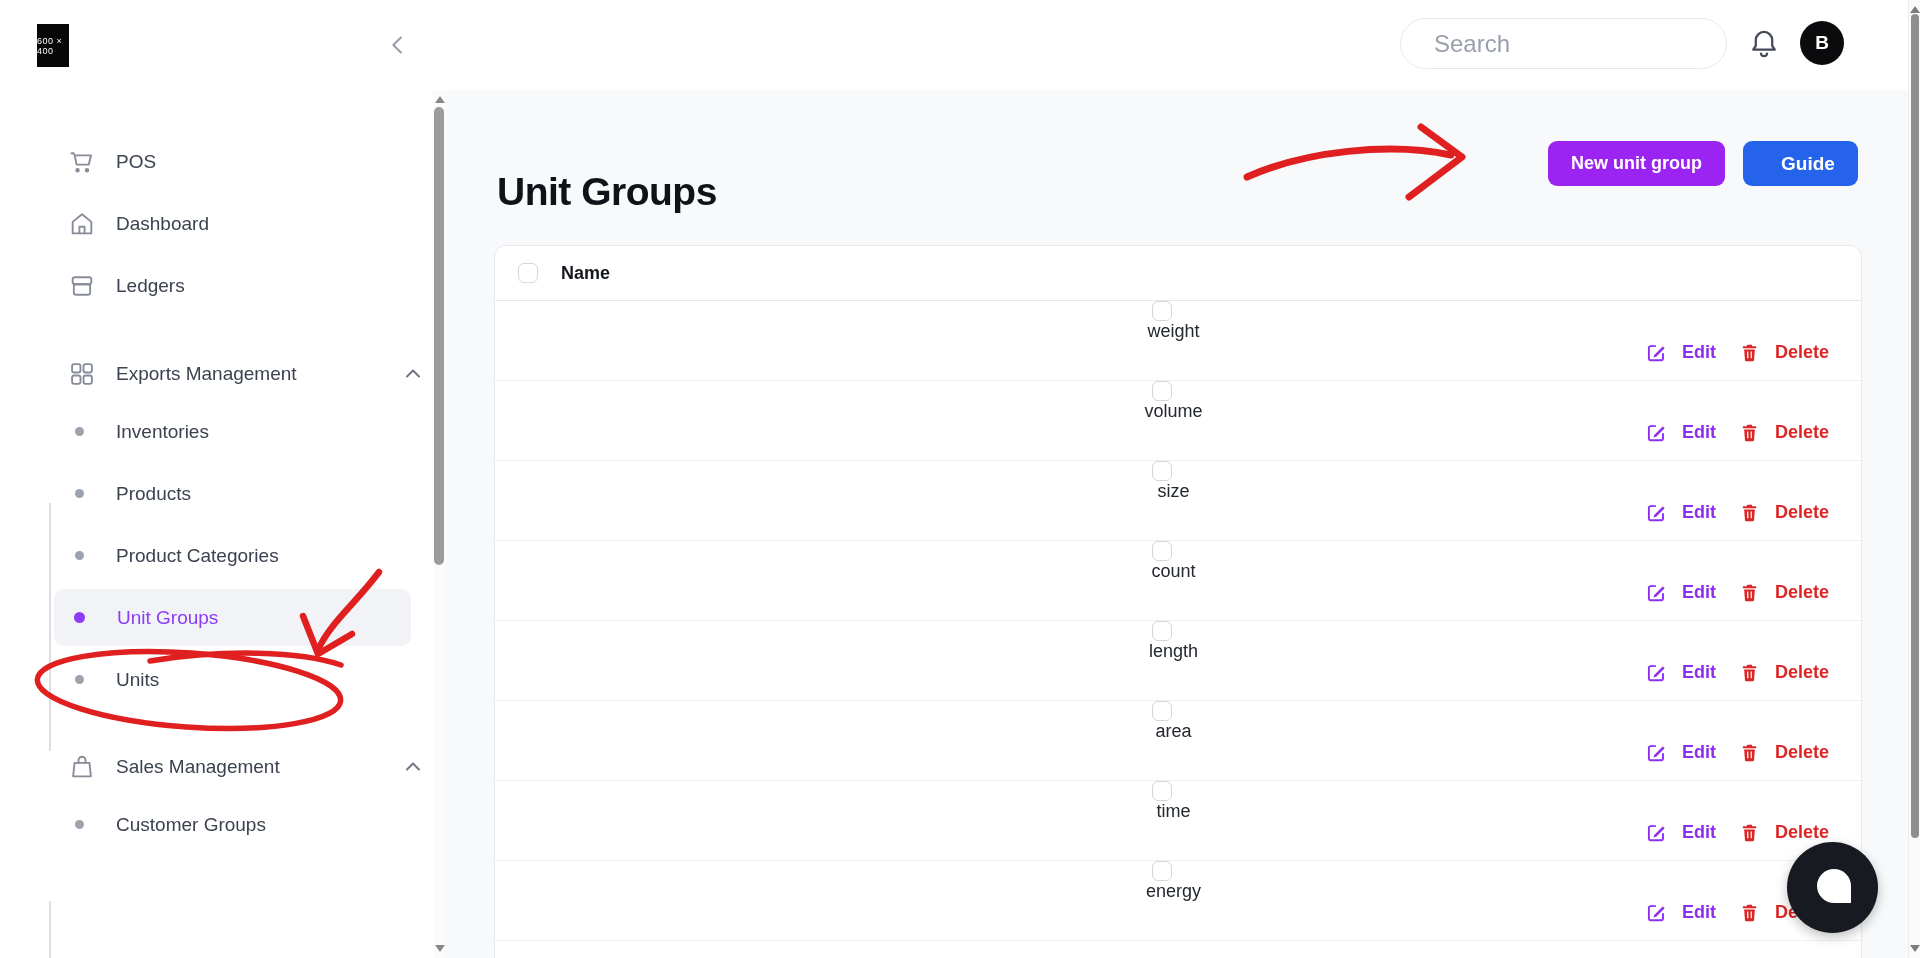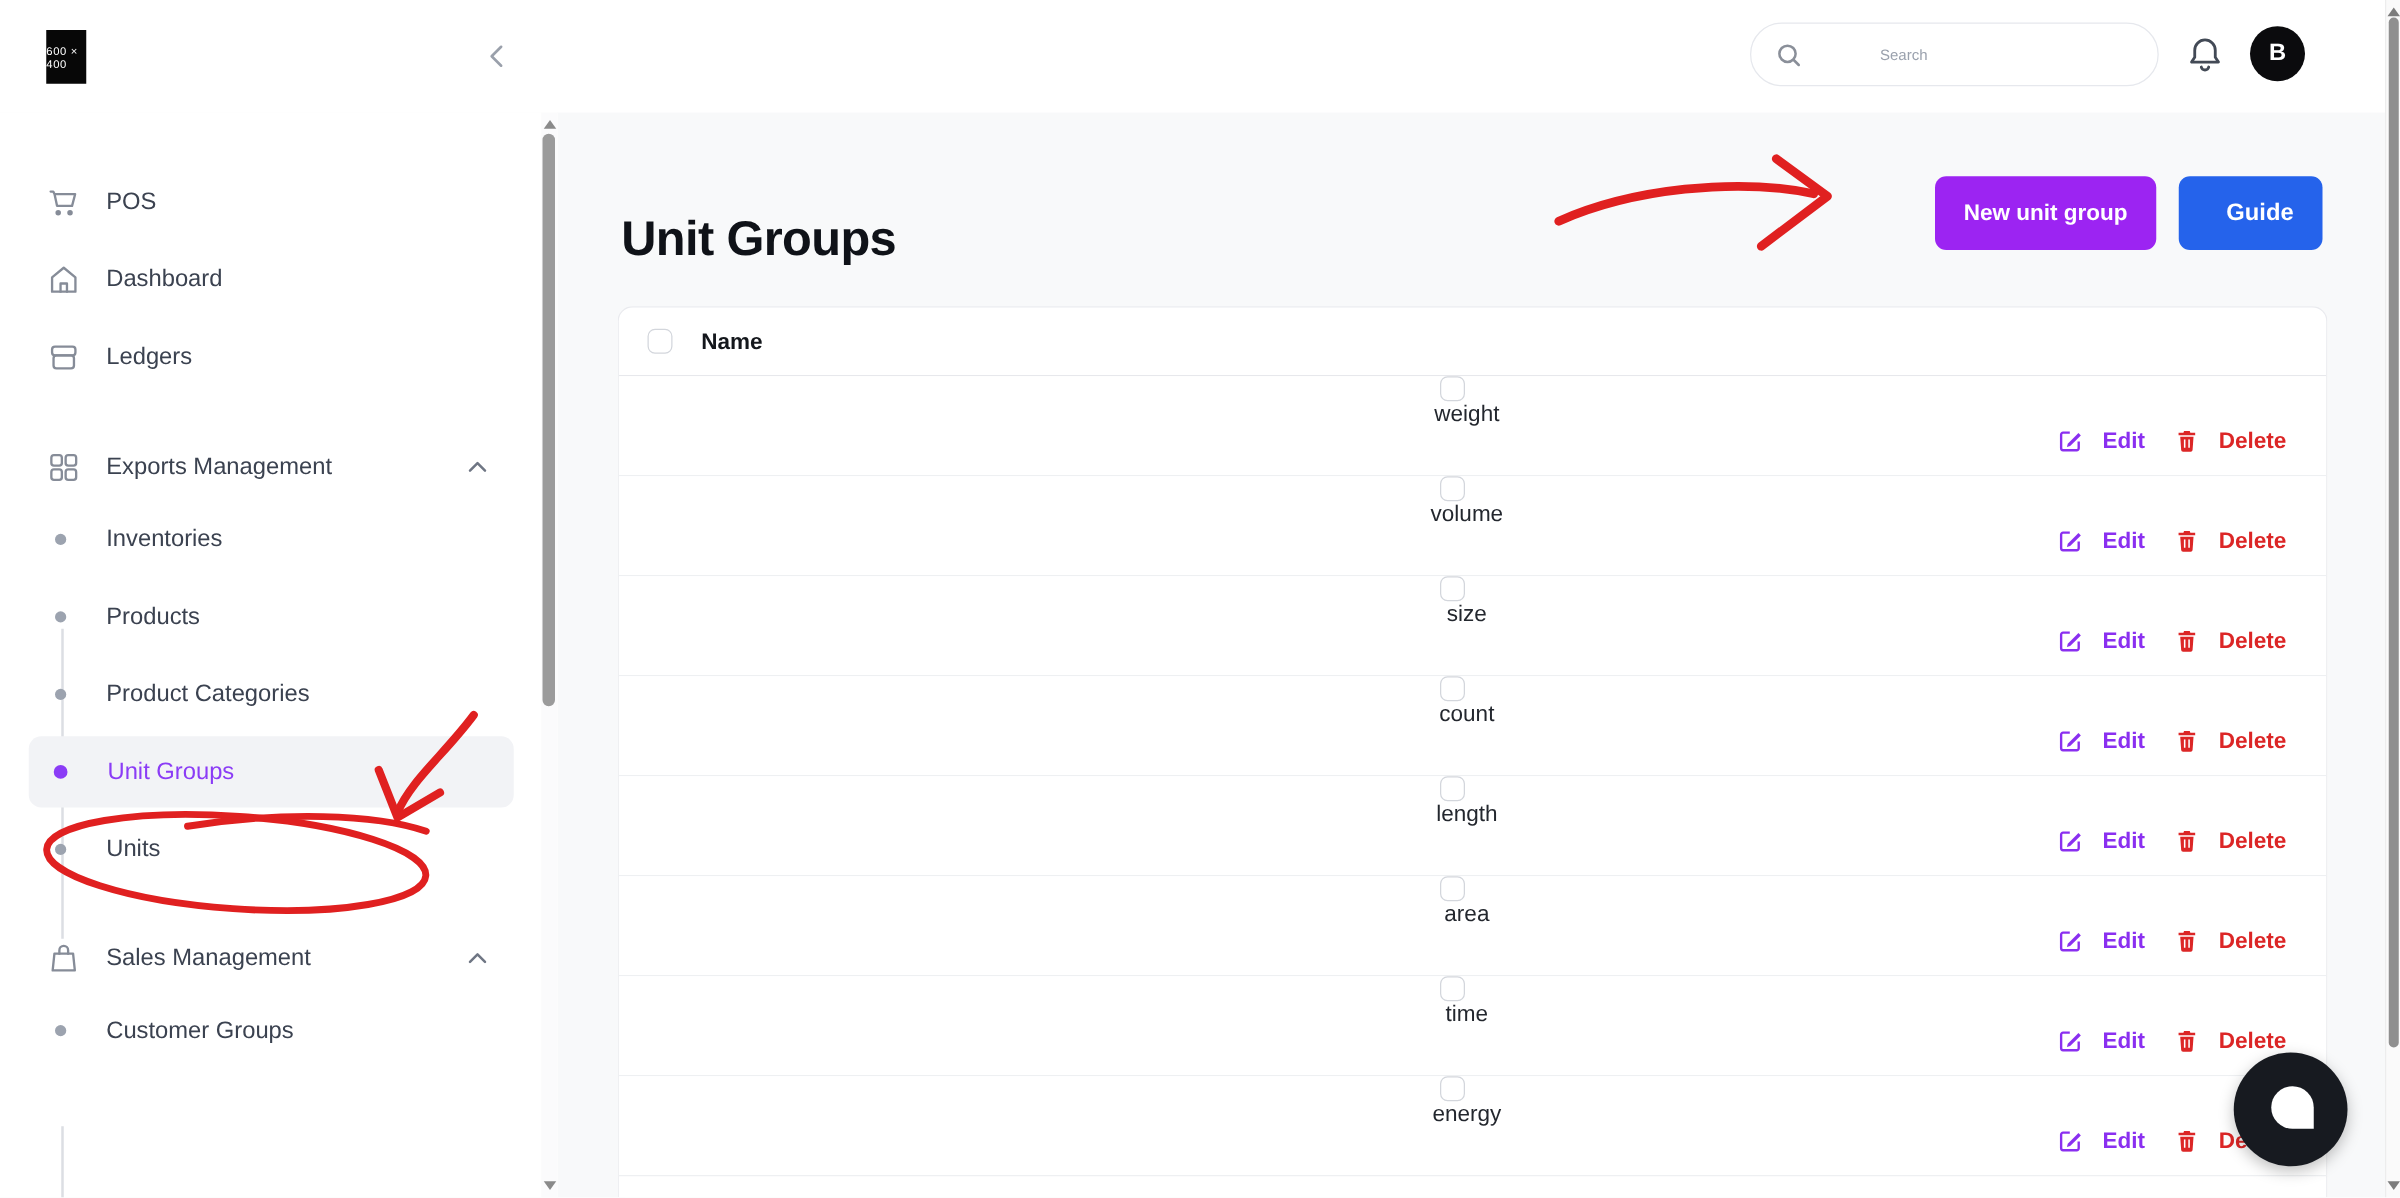--- a/index.html
+++ b/index.html
@@ -10,29 +10,29 @@
   }
   svg { display:block; }
 
   
   .header { position:absolute; left:0; top:0; width:1908px; height:90px; background:#fff; z-index:3; }
   .logo { position:absolute; left:37px; top:24px; width:32px; height:43px; background:#070707;
           color:#fff; font-size:9px; display:flex; align-items:center; justify-content:flex-end; letter-spacing:.5px; }
   .collapse { position:absolute; left:384px; top:31px; width:28px; height:28px; color:#9aa0ab; cursor:pointer; }
   .search { position:absolute; left:1400px; top:18px; width:327px; height:51px; background:#fff;
             border:1px solid #e6e8ed; border-radius:26px; display:flex; align-items:center; padding:0 18px; gap:13px; }
-  .search input { border:none; outline:none; flex:1; font-size:12px; font-family:inherit; color:#15803d; background:transparent;margin-left:46px; }
+  .search input { border:none; outline:none; flex:1; font-size:24px; font-family:inherit; color:#15803d; background:transparent; }
   .search input::placeholder { color:#9aa1ad; }
   .bell { position:absolute; left:1747px; top:27px; width:34px; height:36px; color:#434a56; cursor:pointer; }
   .avatar { position:absolute; left:1800px; top:21px; width:44px; height:44px; border-radius:50%; background:#0b0b0d;
             color:#fff; font-size:19px; font-weight:700; display:flex; align-items:center; justify-content:center; cursor:pointer; }
 
   
   .sidebar { position:absolute; left:0; top:90px; width:446px; height:868px; background:#fff; z-index:2; }
-  .nav { padding-top:43px; position:relative; height:100%; }
+  .nav { padding-top:43px; position:relative; height:100%;padding-left:31px; }
   .nav-item, .nav-section { height:58px; display:flex; align-items:center; padding-left:37px; gap:20px;
                             margin-bottom:4px; position:relative; cursor:pointer; }
   .nav-section { margin-top:30px; margin-bottom:0; }
   .nav-ic { width:28px; height:28px; color:#868c98; flex:none; }
   .nav-label { font-size:19px; color:#3b4250; }
   .chev { position:absolute; left:370px; top:17px; width:24px; height:24px; color:#6f7684; }
   .sub-item { height:57px; margin:0 35px 5px 23px; padding-left:21px; display:flex; align-items:center; gap:32px;
               border-radius:10px; position:relative; cursor:pointer; }
   .sub-item .dot { width:9px; height:9px; border-radius:50%; background:#9ca3af; flex:none; z-index:1; }
   .sub-item .sub-label { font-size:19px; color:#3b4250; }
@@ -51,21 +51,21 @@
   .arr.down { bottom:6px; border-left:5px solid transparent; border-right:5px solid transparent; border-top:7px solid #8a8a8a; }
 
   
   .mbar { position:absolute; right:0; top:0; width:12px; height:958px; background:#fafafa; border-left:1px solid #ededed; z-index:6; }
   .mbar .thumb { position:absolute; left:2px; top:14px; width:8px; height:824px; background:#8f8f8f; border-radius:5px; cursor:pointer; }
   .mbar .arr.up { left:1px; border-bottom-color:#7c7c7c; }
   .mbar .arr.down { left:1px; border-top-color:#7c7c7c; }
 
   
   .page-title { position:absolute; left:497px; top:144px; font-size:39px; font-weight:700; color:#0f1218; letter-spacing:-.5px; z-index:1; }
-  .btn { position:absolute; top:141px; height:59px; border:none; border-radius:9px; color:#fff; font-weight:700;
+  .btn { position:absolute; top:141px; height:45px; border:none; border-radius:9px; color:#fff; font-weight:700;
          font-size:18px; font-family:inherit; cursor:pointer; z-index:1; }
   .btn-new { left:1548px; width:177px; background:#9c24f2; }
   .btn-guide { left:1743px; width:115px; background:#2563eb; font-size:19px;padding-left:21px; }
 
   .table { position:absolute; left:494px; top:245px; width:1368px; height:713px; background:#fff;
            border:1px solid #e9eaee; border-bottom:none; border-radius:12px 12px 0 0; overflow:hidden; z-index:1; }
   .thead { height:55px; display:flex; align-items:center; padding:0 32px 0 23px; border-bottom:1px solid #e7e8ec;
            font-size:18px; font-weight:700; color:#14171c; }
   .trow { height:80px; display:flex; align-items:center; padding:0 32px 0 23px; border-bottom:1px solid #eef0f2;
           font-size:18px; color:#23272e; background:#fff;flex-direction:column; }

